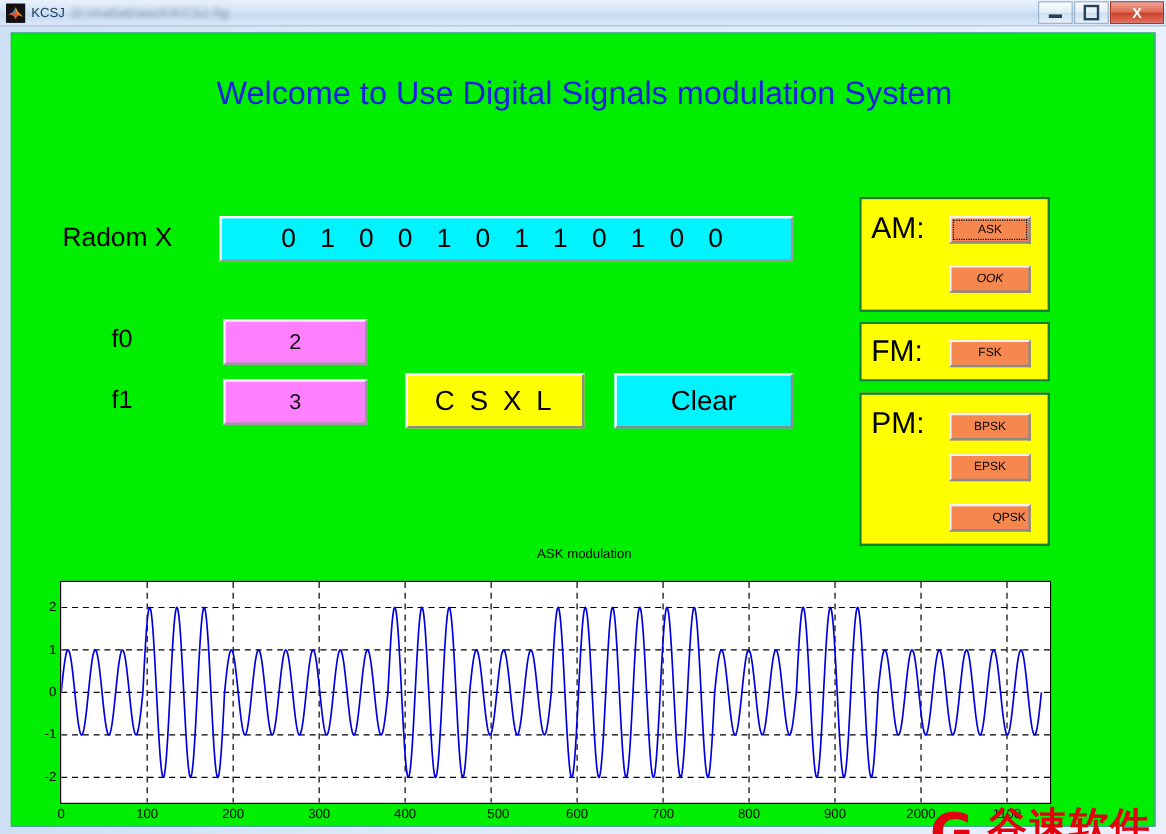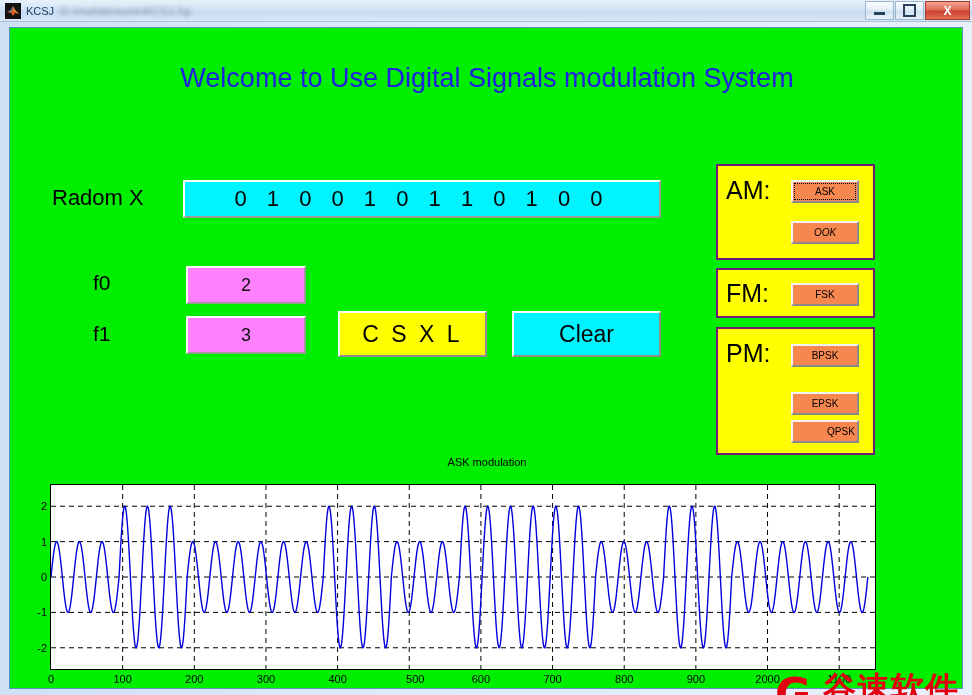--- a/index.html
+++ b/index.html
@@ -177,21 +177,21 @@
   #clear-btn {
     left: 502px; top: 283px;
     width: 149px;
     background: #00f4ff;
   }
 
   
   .panel {
     position: absolute;
     background: #ffff00;
-    border: 2px solid #701a75;
+    border: 2px solid #15803d;
     box-sizing: border-box;
   }
   #panel-am { left: 706px; top: 136px; width: 159px; height: 96px; }
   #panel-fm { left: 706px; top: 240px; width: 159px; height: 50px; }
   #panel-pm { left: 706px; top: 299px; width: 159px; height: 128px; }
 
   .panel-title {
     position: absolute;
     left: 8px;
     font-size: 25px;
@@ -339,21 +339,21 @@
     </div>
 
     <div id="panel-fm" class="panel">
       <div class="panel-title">FM:</div>
       <div class="modbtn" style="top:13px;">FSK</div>
     </div>
 
     <div id="panel-pm" class="panel">
       <div class="panel-title">PM:</div>
       <div class="modbtn" style="top:15px;">BPSK</div>
-      <div class="modbtn" style="top:63px;">EPSK</div>
+      <div class="modbtn" style="top:49px;">EPSK</div>
       <div class="modbtn" style="top:91px;padding-left:32px;">QPSK</div>
     </div>
 
     <div id="plot-title">ASK modulation</div>
     <div id="plot-wrap">
       <div id="plot-axes">
         <svg id="plot-svg" width="824" height="184" viewBox="0 0 824 184">
           <g id="gridlines">
               <line x1="0" x2="824" y1="162.76923076923077" y2="162.76923076923077" stroke="#000" stroke-width="1" stroke-dasharray="5,4"></line>
               <line x1="0" x2="824" y1="127.38461538461539" y2="127.38461538461539" stroke="#000" stroke-width="1" stroke-dasharray="5,4"></line>

